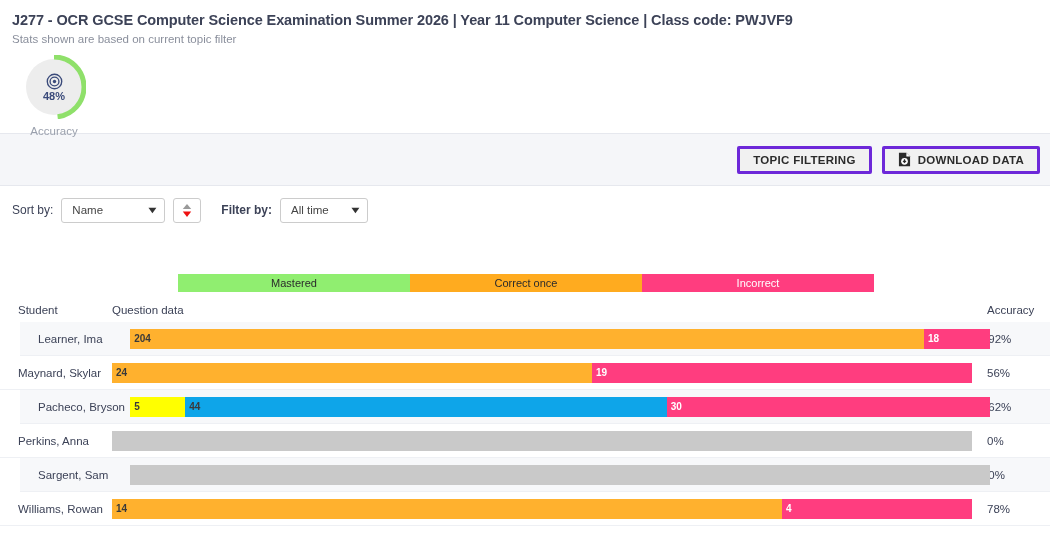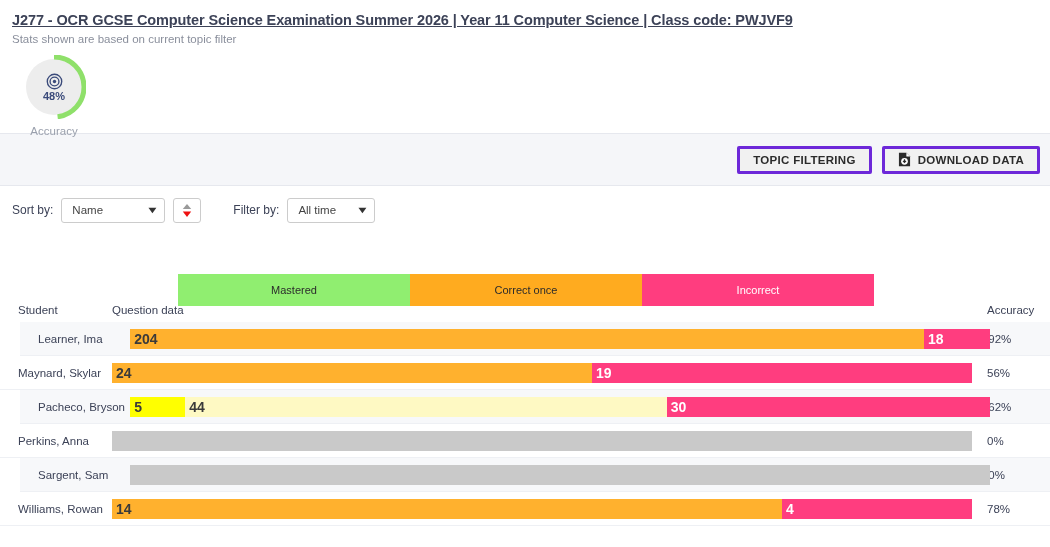--- a/index.html
+++ b/index.html
@@ -19,21 +19,20 @@
   
   .page-header {
     padding: 12px 0 0 12px;
   }
   .page-title {
     font-size: 14.5px;
     font-weight: bold;
     color: #3c4257;
     letter-spacing: -0.1px;
     white-space: nowrap;
-    text-decoration: underline;
   }
   .page-subtitle {
     font-size: 11.5px;
     color: #8a8f9c;
     margin-top: 5px;
   }
 
   
   .stats-strip {
     height: 88px;
@@ -154,21 +153,21 @@
     cursor: pointer;
     box-sizing: border-box;
   }
 
   
   .legend {
     position: absolute;
     left: 178px;
     top: 274px;
     width: 696px;
-    height: 32px;
+    height: 18px;
     display: flex;
   }
   .legend-seg {
     flex: 1;
     font-size: 11px;
     color: #2b2b2b;
     display: flex;
     align-items: center;
     justify-content: center;
   }
@@ -220,21 +219,21 @@
     width: 860px;
     height: 20px;
     background: #c9c9c9;
     display: flex;
     overflow: hidden;
   }
   .seg {
     height: 20px;
     display: flex;
     align-items: center;
-    font-size: 14px;
+    font-size: 10px;
     font-weight: bold;
     padding-left: 4px;
     box-sizing: border-box;
     overflow: hidden;
     white-space: nowrap;
   }
   .seg.dark-text  { color: #3a3a3a; }
   .seg.light-text { color: #ffffff; }
   .row-acc {
     width: 78px;
@@ -291,21 +290,21 @@
   <div class="select select-name">
     <span>Name</span>
     <span class="chev">▼</span>
   </div>
   <div class="sort-toggle">
     <svg width="12" height="15" viewBox="0 0 12 15">
       <path d="M6 1 L10.2 6 L1.8 6 Z" fill="#9a9a9a"></path>
       <path d="M6 14 L1.8 8.6 L10.2 8.6 Z" fill="#ee1111"></path>
     </svg>
   </div>
-  <span class="ctrl-label" style="margin-left:24px;">Filter by:</span>
+  <span class="ctrl-label" style="margin-left:12px;font-weight:bold;">Filter by:</span>
   <div class="select select-time">
     <span>All time</span>
     <span class="chev">▼</span>
   </div>
 </div>
 
 <div class="legend" id="legend">
     <div class="legend-seg" style="background: rgb(144, 238, 112);">
       <span>Mastered</span>
     </div>
@@ -342,21 +341,21 @@
             <div class="seg light-text" style="background: rgb(255, 61, 127); width: 44.2%;">19</div>
           </div>
         </div>
         <div class="row-acc">56%</div>
       </div>
       <div class="row striped">
         <div class="row-name">Pacheco, Bryson</div>
         <div class="bar-cell">
           <div class="bar" style="background: rgb(201, 201, 201);">
             <div class="seg dark-text" style="background: rgb(255, 255, 0); width: 6.4%;">5</div>
-            <div class="seg dark-text" style="background: #fef9c3; width: 56%;">44</div>
+            <div class="seg dark-text" style="background: #0ea5e9; width: 56%;">44</div>
             <div class="seg light-text" style="background: rgb(255, 61, 127); width: 37.6%;">30</div>
           </div>
         </div>
         <div class="row-acc">62%</div>
       </div>
       <div class="row">
         <div class="row-name">Perkins, Anna</div>
         <div class="bar-cell">
           <div class="bar" style="background: rgb(201, 201, 201);"></div>
         </div>

